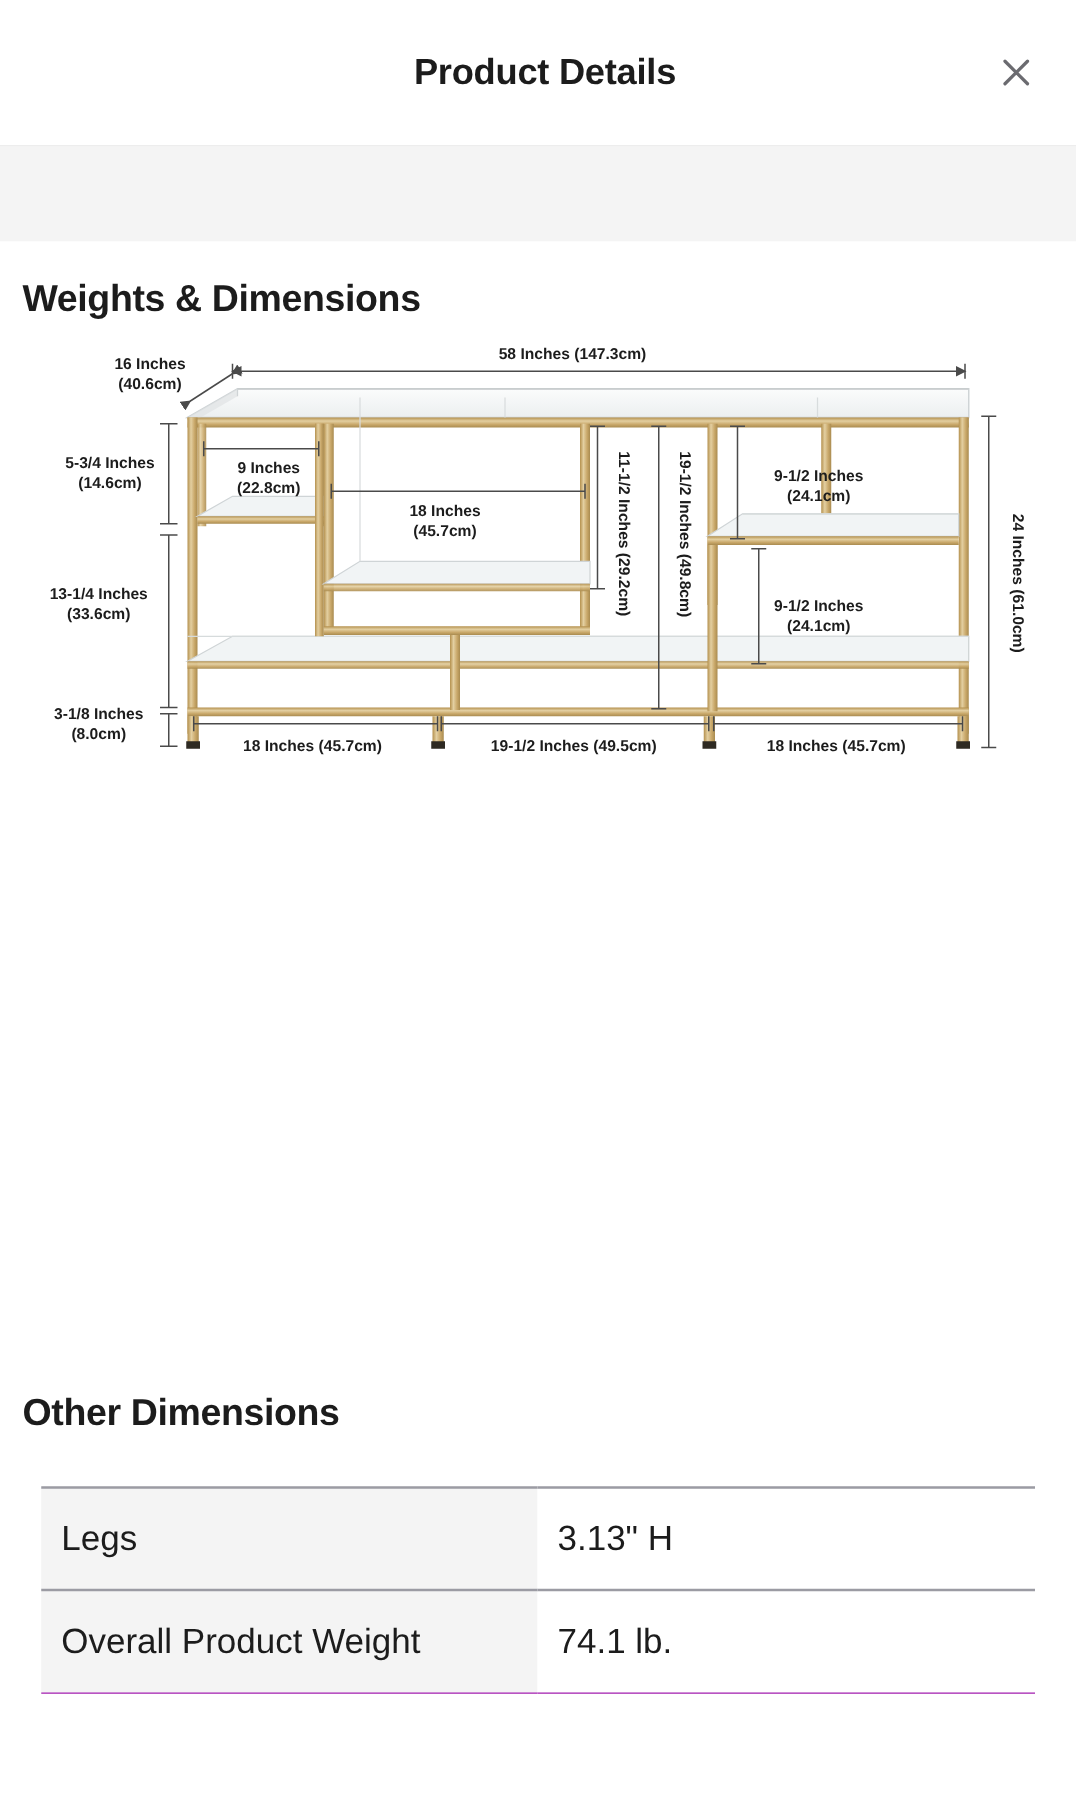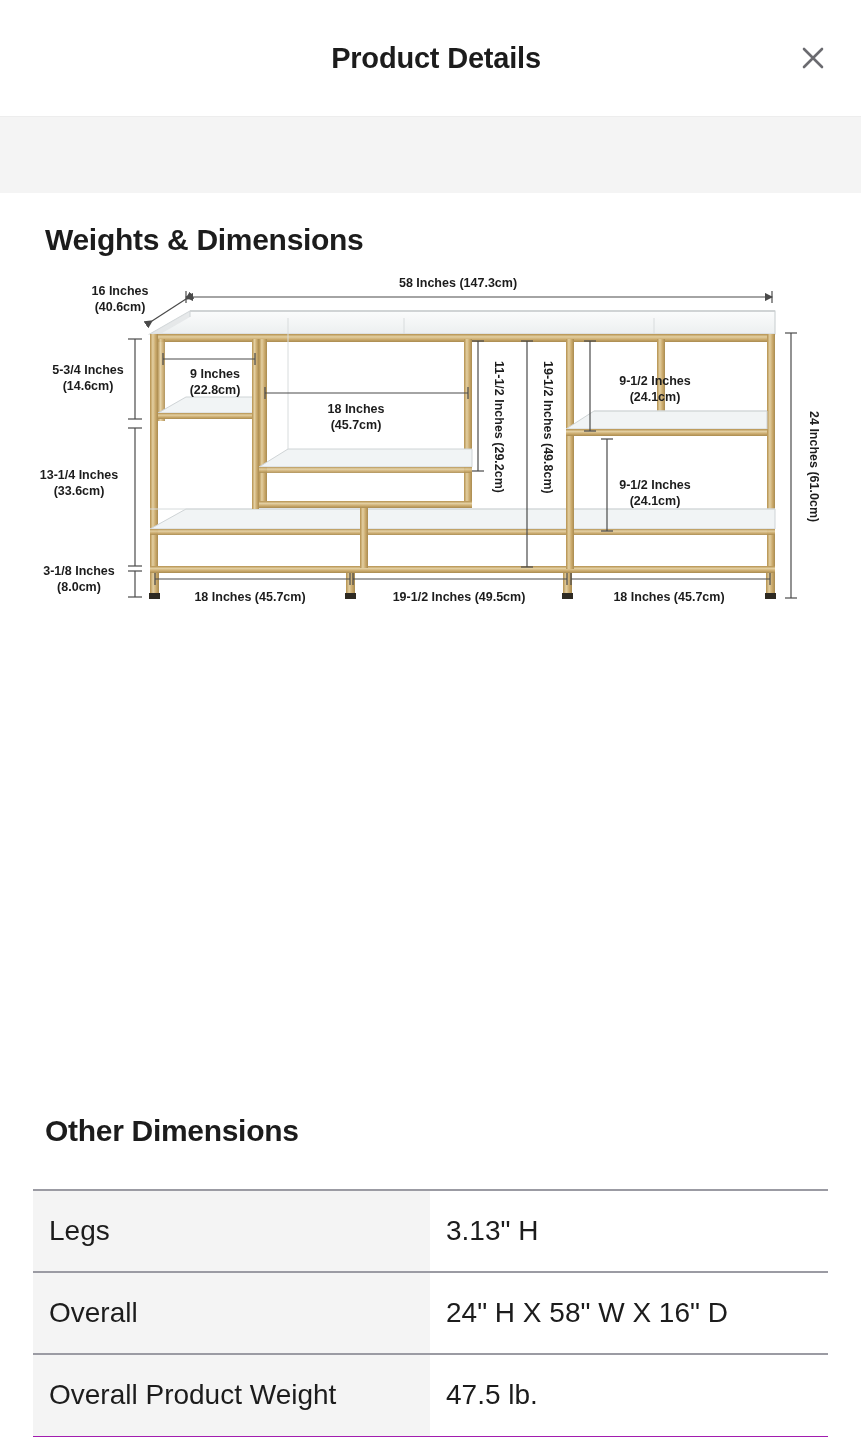--- a/index.html
+++ b/index.html
@@ -55,21 +55,21 @@
     background: #f4f4f4;
     border-top: 1px solid #ededed;
   }
 
   
   .section-heading {
     font-size: 30px;
     font-weight: 700;
     color: #1c1c1c;
     letter-spacing: -0.3px;
-    padding: 0 0 0 45px;
+    padding: 0 0 0 18px;
   }
   .wd-heading { margin-top: 30px; }
   .od-heading { margin-top: 0; }
 
   
   .diagram-wrap {
     position: relative;
     width: 861px;
     height: 800px;
     margin-top: 14px;
@@ -311,24 +311,20 @@
   <div class="od-block">
     <div class="section-heading od-heading">Other Dimensions</div>
 
     <table class="spec-table">
       <tbody>
         <tr>
           <td class="spec-key">Legs</td>
           <td class="spec-val">3.13" H</td>
         </tr>
         <tr>
-          <td class="spec-key">Overall</td>
-          <td class="spec-val">24" H X 58" W X 16" D</td>
-        </tr>
-        <tr>
           <td class="spec-key">Overall Product Weight</td>
-          <td class="spec-val">47.5 lb.</td>
+          <td class="spec-val">74.1 lb.</td>
         </tr>
       </tbody>
     </table>
   </div>
 
 </div>
 
 </body></html>

